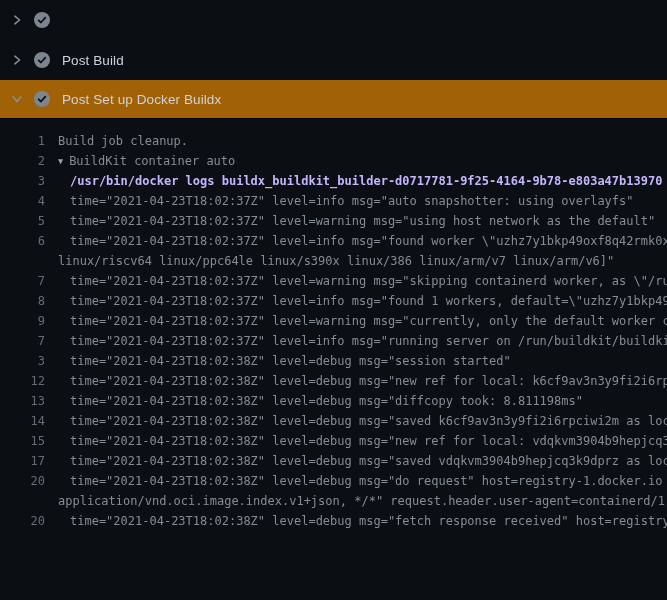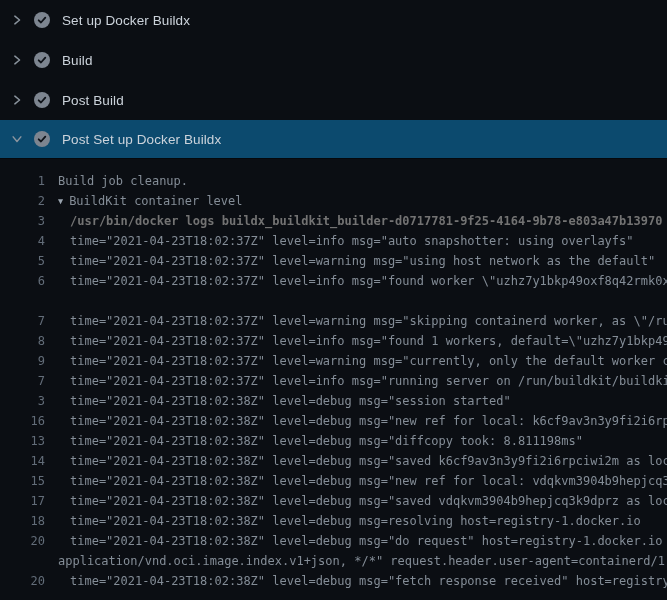--- a/index.html
+++ b/index.html
@@ -10,21 +10,21 @@
   }
   
   .steps { }
   .step-row {
     display:flex; align-items:center;
     height:40px; padding:0 16px 0 10px;
     cursor:pointer;
   }
   .step-row.expanded {
     height:38px;
-    background:#0c4a6e;
+    background:#a16207;
     border-bottom:1px solid #05080c;
   }
   .chev {
     width:14px; height:14px; flex:none;
     display:flex; align-items:center; justify-content:center;
     margin-right:10px;
   }
   .chev svg { display:block; }
   .step-row.expanded .chev svg { transform:rotate(90deg); }
   .check {
@@ -47,21 +47,21 @@
   .log-line { display:flex; white-space:pre; height:20px; }
   .lnum {
     width:45px; flex:none;
     text-align:right;
     color:#636d79;
     cursor:pointer;
     user-select:none;
   }
   .ltext { padding-left:13px; }
   .ltext.ind { padding-left:25px; }
-  .ltext.cmd { color:#737373; font-weight:600; }
+  .ltext.cmd { color:#c4b5fd; font-weight:600; }
   .gmark {
     display:inline-block;
     font-size:8.5px;
     color:#9aa4af;
     margin-right:6px;
     vertical-align:1px;
     cursor:pointer;
   }
 </style>
 </head>
@@ -74,35 +74,20 @@
       <svg width="12" height="12" viewBox="0 0 14 14">
         <path d="M4.5 2.5 L10 7 L4.5 11.5" fill="none" stroke="#8b949e" stroke-width="1.7" stroke-linecap="round" stroke-linejoin="round"></path>
       </svg>
     </span>
     <span class="check">
       <svg width="16" height="16" viewBox="0 0 16 16">
         <circle cx="8" cy="8" r="8" fill="#7d8590"></circle>
         <path d="M4.7 8.3 L7 10.5 L11.3 5.7" fill="none" stroke="#0e1218" stroke-width="1.8" stroke-linecap="round" stroke-linejoin="round"></path>
       </svg>
     </span>
-    <span class="step-title">Set up Docker Buildx</span>
-  </div>
-      <div class="step-row">
-    <span class="chev">
-      <svg width="12" height="12" viewBox="0 0 14 14">
-        <path d="M4.5 2.5 L10 7 L4.5 11.5" fill="none" stroke="#8b949e" stroke-width="1.7" stroke-linecap="round" stroke-linejoin="round"></path>
-      </svg>
-    </span>
-    <span class="check">
-      <svg width="16" height="16" viewBox="0 0 16 16">
-        <circle cx="8" cy="8" r="8" fill="#7d8590"></circle>
-        <path d="M4.7 8.3 L7 10.5 L11.3 5.7" fill="none" stroke="#0e1218" stroke-width="1.8" stroke-linecap="round" stroke-linejoin="round"></path>
-      </svg>
-    </span>
-    <span class="step-title">Build</span>
   </div>
       <div class="step-row">
     <span class="chev">
       <svg width="12" height="12" viewBox="0 0 14 14">
         <path d="M4.5 2.5 L10 7 L4.5 11.5" fill="none" stroke="#8b949e" stroke-width="1.7" stroke-linecap="round" stroke-linejoin="round"></path>
       </svg>
     </span>
     <span class="check">
       <svg width="16" height="16" viewBox="0 0 16 16">
         <circle cx="8" cy="8" r="8" fill="#7d8590"></circle>
@@ -126,40 +111,41 @@
     <span class="step-title">Post Set up Docker Buildx</span>
   </div>
     </div>
   <div class="log" id="log">
       <div class="log-line">
     <span class="lnum">1</span>
     <span class="ltext">Build job cleanup.</span>
   </div>
       <div class="log-line">
     <span class="lnum">2</span>
-    <span class="ltext"><span class="gmark">▼</span><span>BuildKit container level</span></span>
+    <span class="ltext"><span class="gmark">▼</span><span>BuildKit container auto</span></span>
   </div>
       <div class="log-line">
     <span class="lnum">3</span>
     <span class="ltext ind cmd">/usr/bin/docker logs buildx_buildkit_builder-d0717781-9f25-4164-9b78-e803a47b13970</span>
   </div>
       <div class="log-line">
     <span class="lnum">4</span>
     <span class="ltext ind">time="2021-04-23T18:02:37Z" level=info msg="auto snapshotter: using overlayfs"</span>
   </div>
       <div class="log-line">
     <span class="lnum">5</span>
     <span class="ltext ind">time="2021-04-23T18:02:37Z" level=warning msg="using host network as the default"</span>
   </div>
       <div class="log-line">
     <span class="lnum">6</span>
     <span class="ltext ind">time="2021-04-23T18:02:37Z" level=info msg="found worker \"uzhz7y1bkp49oxf8q42rmk0xj</span>
   </div>
       <div class="log-line">
     <span class="lnum"></span>
+    <span class="ltext">linux/riscv64 linux/ppc64le linux/s390x linux/386 linux/arm/v7 linux/arm/v6]"</span>
   </div>
       <div class="log-line">
     <span class="lnum">7</span>
     <span class="ltext ind">time="2021-04-23T18:02:37Z" level=warning msg="skipping containerd worker, as \"/run</span>
   </div>
       <div class="log-line">
     <span class="lnum">8</span>
     <span class="ltext ind">time="2021-04-23T18:02:37Z" level=info msg="found 1 workers, default=\"uzhz7y1bkp49o</span>
   </div>
       <div class="log-line">
@@ -168,44 +154,40 @@
   </div>
       <div class="log-line">
     <span class="lnum">7</span>
     <span class="ltext ind">time="2021-04-23T18:02:37Z" level=info msg="running server on /run/buildkit/buildkit</span>
   </div>
       <div class="log-line">
     <span class="lnum">3</span>
     <span class="ltext ind">time="2021-04-23T18:02:38Z" level=debug msg="session started"</span>
   </div>
       <div class="log-line">
-    <span class="lnum">16</span>
+    <span class="lnum">12</span>
     <span class="ltext ind">time="2021-04-23T18:02:38Z" level=debug msg="new ref for local: k6cf9av3n3y9fi2i6rpc</span>
   </div>
       <div class="log-line">
     <span class="lnum">13</span>
     <span class="ltext ind">time="2021-04-23T18:02:38Z" level=debug msg="diffcopy took: 8.811198ms"</span>
   </div>
       <div class="log-line">
     <span class="lnum">14</span>
     <span class="ltext ind">time="2021-04-23T18:02:38Z" level=debug msg="saved k6cf9av3n3y9fi2i6rpciwi2m as loca</span>
   </div>
       <div class="log-line">
     <span class="lnum">15</span>
     <span class="ltext ind">time="2021-04-23T18:02:38Z" level=debug msg="new ref for local: vdqkvm3904b9hepjcq3k</span>
   </div>
       <div class="log-line">
     <span class="lnum">17</span>
     <span class="ltext ind">time="2021-04-23T18:02:38Z" level=debug msg="saved vdqkvm3904b9hepjcq3k9dprz as loca</span>
   </div>
       <div class="log-line">
-    <span class="lnum">18</span>
-    <span class="ltext ind">time="2021-04-23T18:02:38Z" level=debug msg=resolving host=registry-1.docker.io</span>
-  </div>
-      <div class="log-line">
     <span class="lnum">20</span>
     <span class="ltext ind">time="2021-04-23T18:02:38Z" level=debug msg="do request" host=registry-1.docker.io r</span>
   </div>
       <div class="log-line">
     <span class="lnum"></span>
     <span class="ltext">application/vnd.oci.image.index.v1+json, */*" request.header.user-agent=containerd/1.4</span>
   </div>
       <div class="log-line">
     <span class="lnum">20</span>
     <span class="ltext ind">time="2021-04-23T18:02:38Z" level=debug msg="fetch response received" host=registry-</span>

